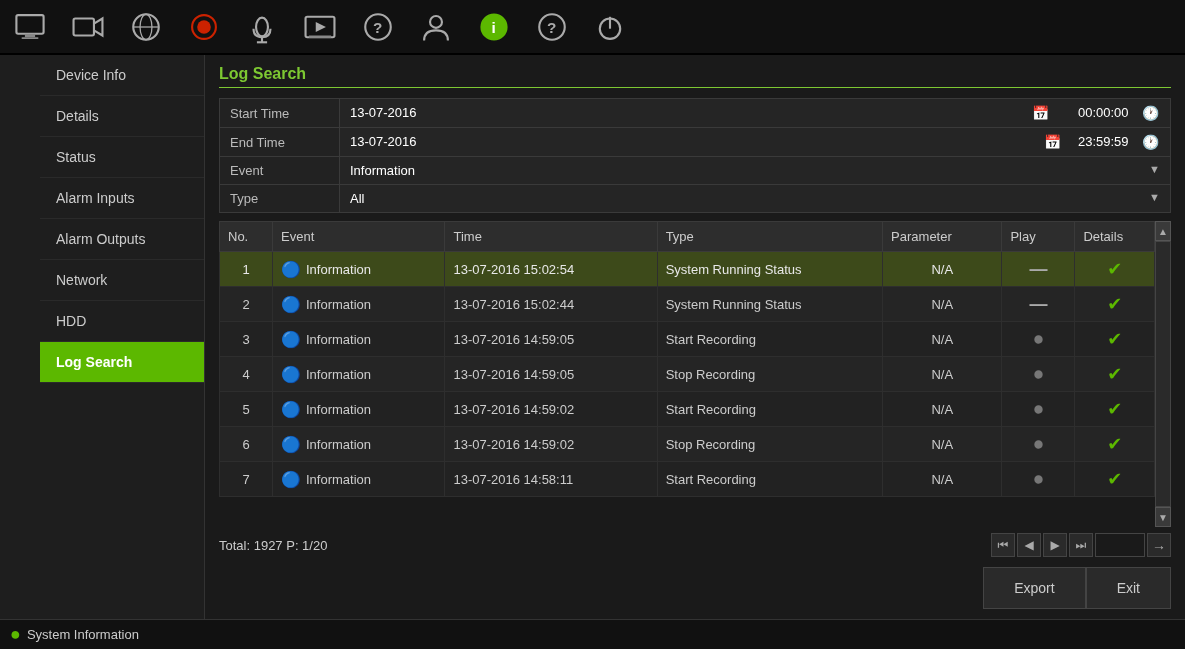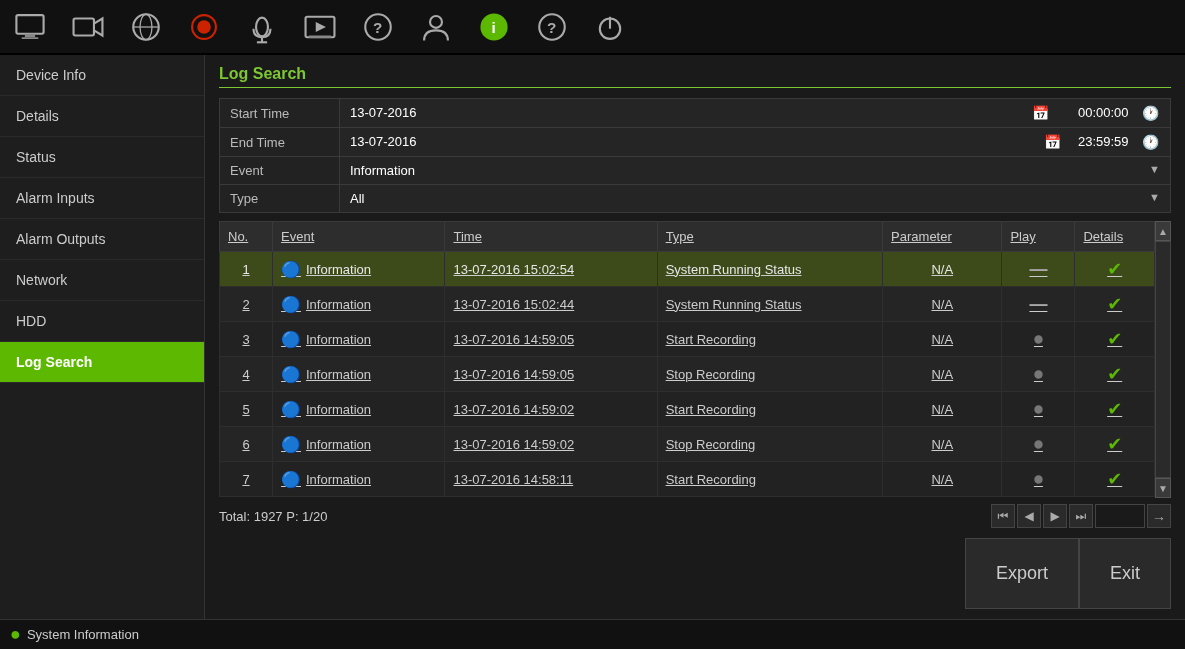--- a/index.html
+++ b/index.html
@@ -51,20 +51,21 @@
       border-right: 1px solid #333;
       display: flex;
       flex-direction: column;
     }
     .sidebar-item {
       padding: 12px 16px;
       cursor: pointer;
       color: #ccc;
       border-bottom: 1px solid #2a2a2a;
       font-size: 14px;
+      margin-left: 40px;
     }
     .sidebar-item.active {
       background: #5cb800;
       color: #fff;
       font-weight: bold;
     }
 
     
     .content {
       flex: 1;
@@ -210,22 +211,22 @@
     .action-buttons {
       display: flex;
       justify-content: flex-end;
       gap: 0;
       margin-top: 4px;
     }
     .action-btn {
       background: #2a2a2a;
       border: 1px solid #444;
       color: #ccc;
-      padding: 24px 30px;
-      font-size: 18px;
+      padding: 12px 30px;
+      font-size: 14px;
       cursor: pointer;
     }
 
     
     .statusbar {
       height: 30px;
       background: #111;
       border-top: 1px solid #333;
       display: flex;
       align-items: center;
@@ -401,21 +402,21 @@
         <td class="label-cell">Type</td>
         <td class="value-cell">
           <span>All</span>
           <span class="dropdown-arrow">▼</span>
         </td>
       </tr>
     </tbody>
       </table>
 
     <div class="table-wrapper" style="position:relative;">
-      <table class="log-table" style="width:calc(100% - 16px);text-decoration:underline;">
+      <table class="log-table" style="width:calc(100% - 16px);">
         <thead>
           <tr>
             <th class="no-col">No.</th>
             <th class="event-col">Event</th>
             <th class="time-col">Time</th>
             <th class="type-col">Type</th>
             <th class="param-col">Parameter</th>
             <th class="play-col">Play</th>
             <th class="details-col">Details</th>
           </tr>

